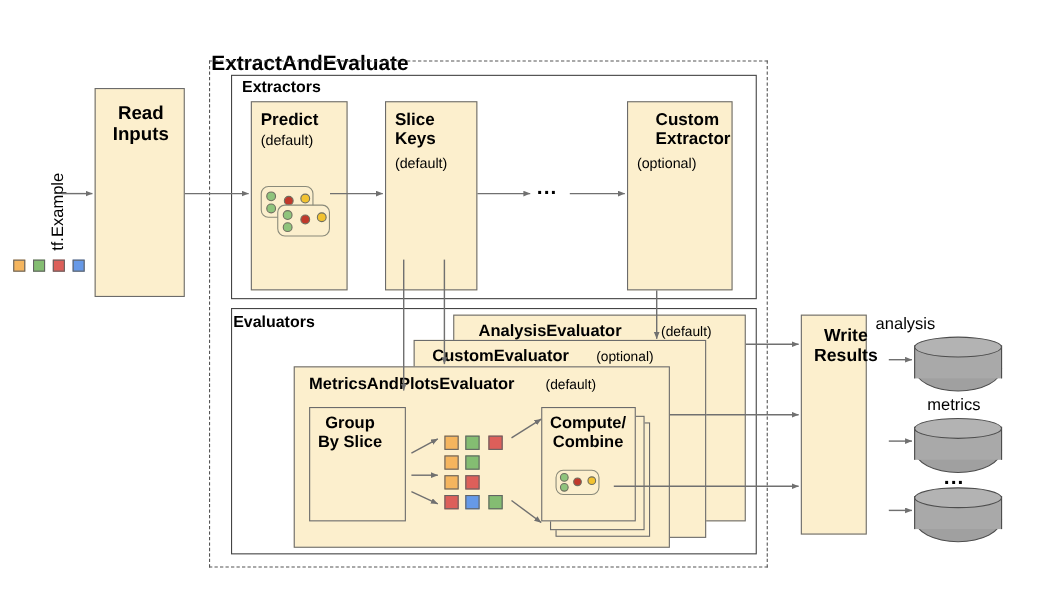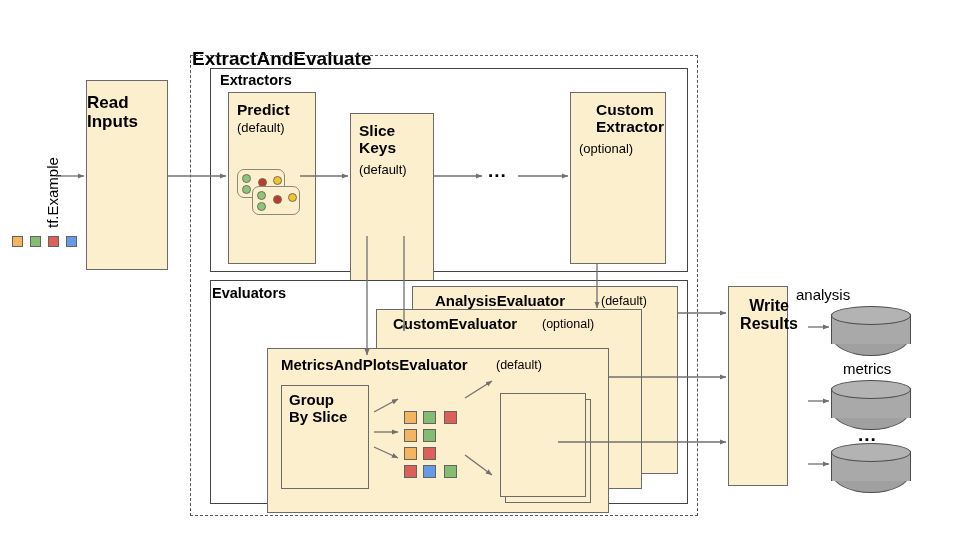--- a/index.html
+++ b/index.html
@@ -58,21 +58,21 @@
   <div class="vlabel" style="left:44px;top:228px;">tf.Example</div>
 
   <div>
     <div class="sq c-or abs" style="left:12px;top:236px;"></div>
     <div class="sq c-gr abs" style="left:30px;top:236px;"></div>
     <div class="sq c-rd abs" style="left:48px;top:236px;"></div>
     <div class="sq c-bl abs" style="left:66px;top:236px;"></div>
   </div>
 
   <div class="abs procbox" style="left:86px;top:80px;width:82px;height:190px;">
-    <div class="ttl" style="position:absolute;left:0;top:12px;width:82px;text-align:left;font-size:17px;white-space:pre-line;">Read
+    <div class="ttl" style="position:absolute;left:0;top:12px;width:82px;text-align:center;font-size:17px;white-space:pre-line;">Read
 Inputs</div>
   </div>
 
   <div class="grouplabel" style="position:absolute;left:192px;top:48px;font-size:19px;">ExtractAndEvaluate</div>
   <div class="abs dashbox" style="left:190px;top:55px;width:508px;height:461px;"></div>
 
   <div class="abs plainbox" style="left:210px;top:68px;width:478px;height:204px;"></div>
   <div class="grouplabel" style="position:absolute;left:220px;top:72px;">Extractors</div>
 
   <div class="abs procbox" style="left:228px;top:92px;width:88px;height:172px;">
@@ -86,21 +86,21 @@
       <div class="dot d-rd" style="left:29px;top:85px;width:7px;height:7px;"></div>
       <div class="dot d-yl" style="left:44px;top:83px;width:7px;height:7px;"></div>
       <div class="gcard" style="left:23px;top:93px;width:46px;height:27px;"></div>
       <div class="dot d-gr" style="left:28px;top:98px;width:7px;height:7px;"></div>
       <div class="dot d-gr" style="left:28px;top:109px;width:7px;height:7px;"></div>
       <div class="dot d-rd" style="left:44px;top:102px;width:7px;height:7px;"></div>
       <div class="dot d-yl" style="left:59px;top:100px;width:7px;height:7px;"></div>
     </div>
   </div>
 
-  <div class="abs procbox" style="left:350px;top:92px;width:84px;height:172px;margin-top:21px;">
+  <div class="abs procbox" style="left:350px;top:92px;width:84px;height:172px;">
     <div class="ttl" style="position:absolute;left:8px;top:8px;font-size:15.5px;white-space:pre-line;">Slice
 Keys</div>
     <div class="sub" style="position:absolute;left:8px;top:48px;font-size:13px;">(default)</div>
   </div>
 
   <div class="dots3" style="left:488px;top:160px;">...</div>
 
   <div class="abs procbox" style="left:570px;top:92px;width:96px;height:172px;">
     <div class="ttl" style="position:absolute;left:25px;top:8px;font-size:15.5px;white-space:pre-line;">Custom
 Extractor</div>
@@ -113,21 +113,21 @@
   <div class="abs procbox" style="left:412px;top:286px;width:266px;height:188px;">
     <div style="position:absolute;left:22px;top:5px;font-size:15px;font-weight:bold;">AnalysisEvaluator</div>
     <div style="position:absolute;left:188px;top:7px;font-size:12.5px;">(default)</div>
   </div>
 
   <div class="abs procbox" style="left:376px;top:309px;width:266px;height:180px;">
     <div style="position:absolute;left:16px;top:5px;font-size:15px;font-weight:bold;">CustomEvaluator</div>
     <div style="position:absolute;left:165px;top:7px;font-size:12.5px;">(optional)</div>
   </div>
 
-  <div class="abs procbox" style="left:267px;top:348px;width:342px;height:165px;">
+  <div class="abs procbox" style="left:267px;top:333px;width:342px;height:165px;text-align:center;">
     <div style="position:absolute;left:13px;top:7px;font-size:15px;font-weight:bold;">MetricsAndPlotsEvaluator</div>
     <div style="position:absolute;left:228px;top:9px;font-size:12.5px;">(default)</div>
 
     <div class="abs procbox" style="left:13px;top:36px;width:88px;height:104px;">
       <div class="ttl" style="position:absolute;left:7px;top:6px;font-size:15px;white-space:pre-line;">Group
 By Slice</div>
     </div>
 
     <div>
       <div class="sq c-or" style="left:136px;top:62px;"></div>
@@ -140,20 +140,31 @@
       <div class="sq c-or" style="left:136px;top:98px;"></div>
       <div class="sq c-rd" style="left:155px;top:98px;"></div>
 
       <div class="sq c-rd" style="left:136px;top:116px;"></div>
       <div class="sq c-bl" style="left:155px;top:116px;"></div>
       <div class="sq c-gr" style="left:176px;top:116px;"></div>
     </div>
 
     <div class="abs procbox" style="left:237px;top:50px;width:86px;height:104px;"></div>
     <div class="abs procbox" style="left:232px;top:44px;width:86px;height:104px;"></div>
+    <div class="abs procbox" style="left:224px;top:36px;width:86px;height:104px;">
+      <div class="ttl" style="position:absolute;left:7px;top:6px;font-size:15px;white-space:pre-line;">Compute/
+Combine</div>
+      <div>
+        <div class="gcard" style="left:12px;top:56px;width:38px;height:21px;"></div>
+        <div class="dot d-gr" style="left:16px;top:59px;width:6px;height:6px;"></div>
+        <div class="dot d-gr" style="left:16px;top:68px;width:6px;height:6px;"></div>
+        <div class="dot d-rd" style="left:28px;top:63px;width:6px;height:6px;"></div>
+        <div class="dot d-yl" style="left:41px;top:62px;width:6px;height:6px;"></div>
+      </div>
+    </div>
   </div>
 
   <div class="abs procbox" style="left:728px;top:286px;width:60px;height:200px;">
     <div class="ttl" style="position:absolute;left:0;top:10px;width:80px;text-align:center;font-size:16px;white-space:pre-line;">Write
 Results</div>
   </div>
 
   <div class="storelabel" style="left:796px;top:286px;">analysis</div>
   <div>
     <div class="cyl-bot" style="left:831px;top:314px;width:78px;height:40px;"></div>

